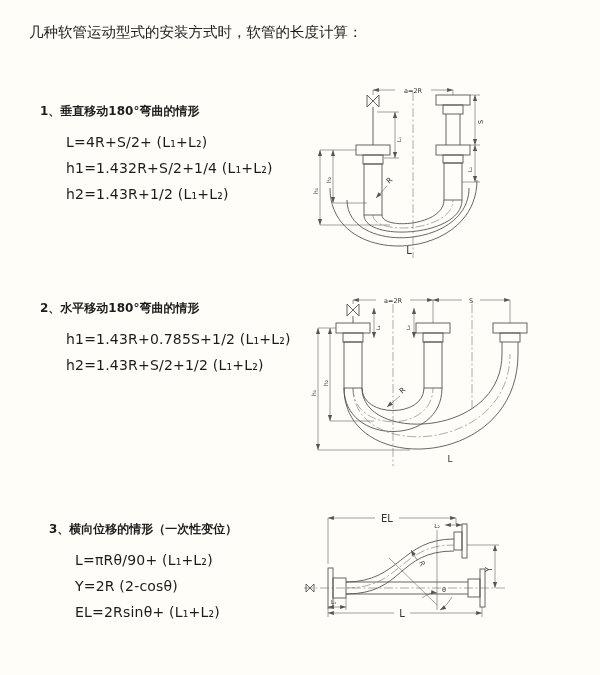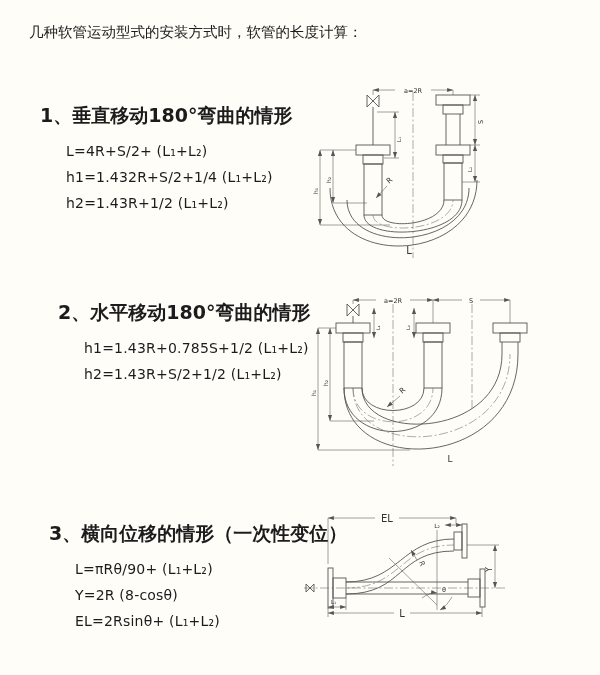--- a/index.html
+++ b/index.html
@@ -5,23 +5,23 @@
   html,body{margin:0;padding:0;}
   body{
     width:600px;height:675px;position:relative;overflow:hidden;
     background:#fffdf7;
     font-family:"DejaVu Sans","Liberation Sans",sans-serif;
     color:#1c1c1c;
   }
   .title{position:absolute;left:29px;top:23px;font-size:14.5px;font-weight:400;white-space:nowrap;}
   .section{position:absolute;left:40px;}
   #sec1{top:103px;}
-  #sec2{top:300px;margin-left:18px;}
+  #sec2{top:300px;}
   #sec3{top:521px;margin-left:9px;}
-  .heading{font-size:19px;font-weight:700;margin:0 0 9px 0;white-space:nowrap;text-align:center;}
+  .heading{font-size:12px;font-weight:700;margin:0 0 9px 0;white-space:nowrap;}
   .formula{font-size:14px;margin-left:26px;height:26px;line-height:26px;letter-spacing:.2px;white-space:nowrap;}
   svg{position:absolute;}
   #d1{left:303px;top:62px;}
   #d2{left:302px;top:278px;}
   #d3{left:298px;top:498px;}
   svg text{font-family:"DejaVu Sans","Liberation Sans",sans-serif;fill:#333;}
   .dw{stroke:#555;stroke-width:.9;fill:none;}           
   .dm{stroke:#555;stroke-width:.55;fill:none;}          
   .cl{stroke:#666;stroke-width:.55;fill:none;stroke-dasharray:9 2.5 2 2.5;}
 </style>
@@ -39,21 +39,21 @@
 
 <div class="section" id="sec2">
   <div class="heading">2、水平移动180°弯曲的情形</div>
   <div class="formula">h1=1.43R+0.785S+1/2 (L₁+L₂)</div>
   <div class="formula">h2=1.43R+S/2+1/2 (L₁+L₂)</div>
 </div>
 
 <div class="section" id="sec3">
   <div class="heading">3、横向位移的情形（一次性变位）</div>
   <div class="formula">L=πRθ/90+ (L₁+L₂)</div>
-  <div class="formula">Y=2R (8-cosθ)</div>
+  <div class="formula">Y=2R (2-cosθ)</div>
   <div class="formula">EL=2Rsinθ+ (L₁+L₂)</div>
 </div>
 
 <svg id="d1" width="270" height="205" viewBox="0 0 270 205">
   <defs>
     <marker id="d1a" markerWidth="7" markerHeight="6" refX="6.4" refY="3" orient="auto-start-reverse" markerUnits="userSpaceOnUse">
       <path d="M0.5,0.9 L6.4,3 L0.5,5.1 z" fill="#555"></path>
     </marker>
     <pattern id="d1h" width="4" height="4" patternUnits="userSpaceOnUse">
       <path d="M0,4 L4,0 M0,0 L4,4" stroke="#8a8a8a" stroke-width="0.5"></path>

